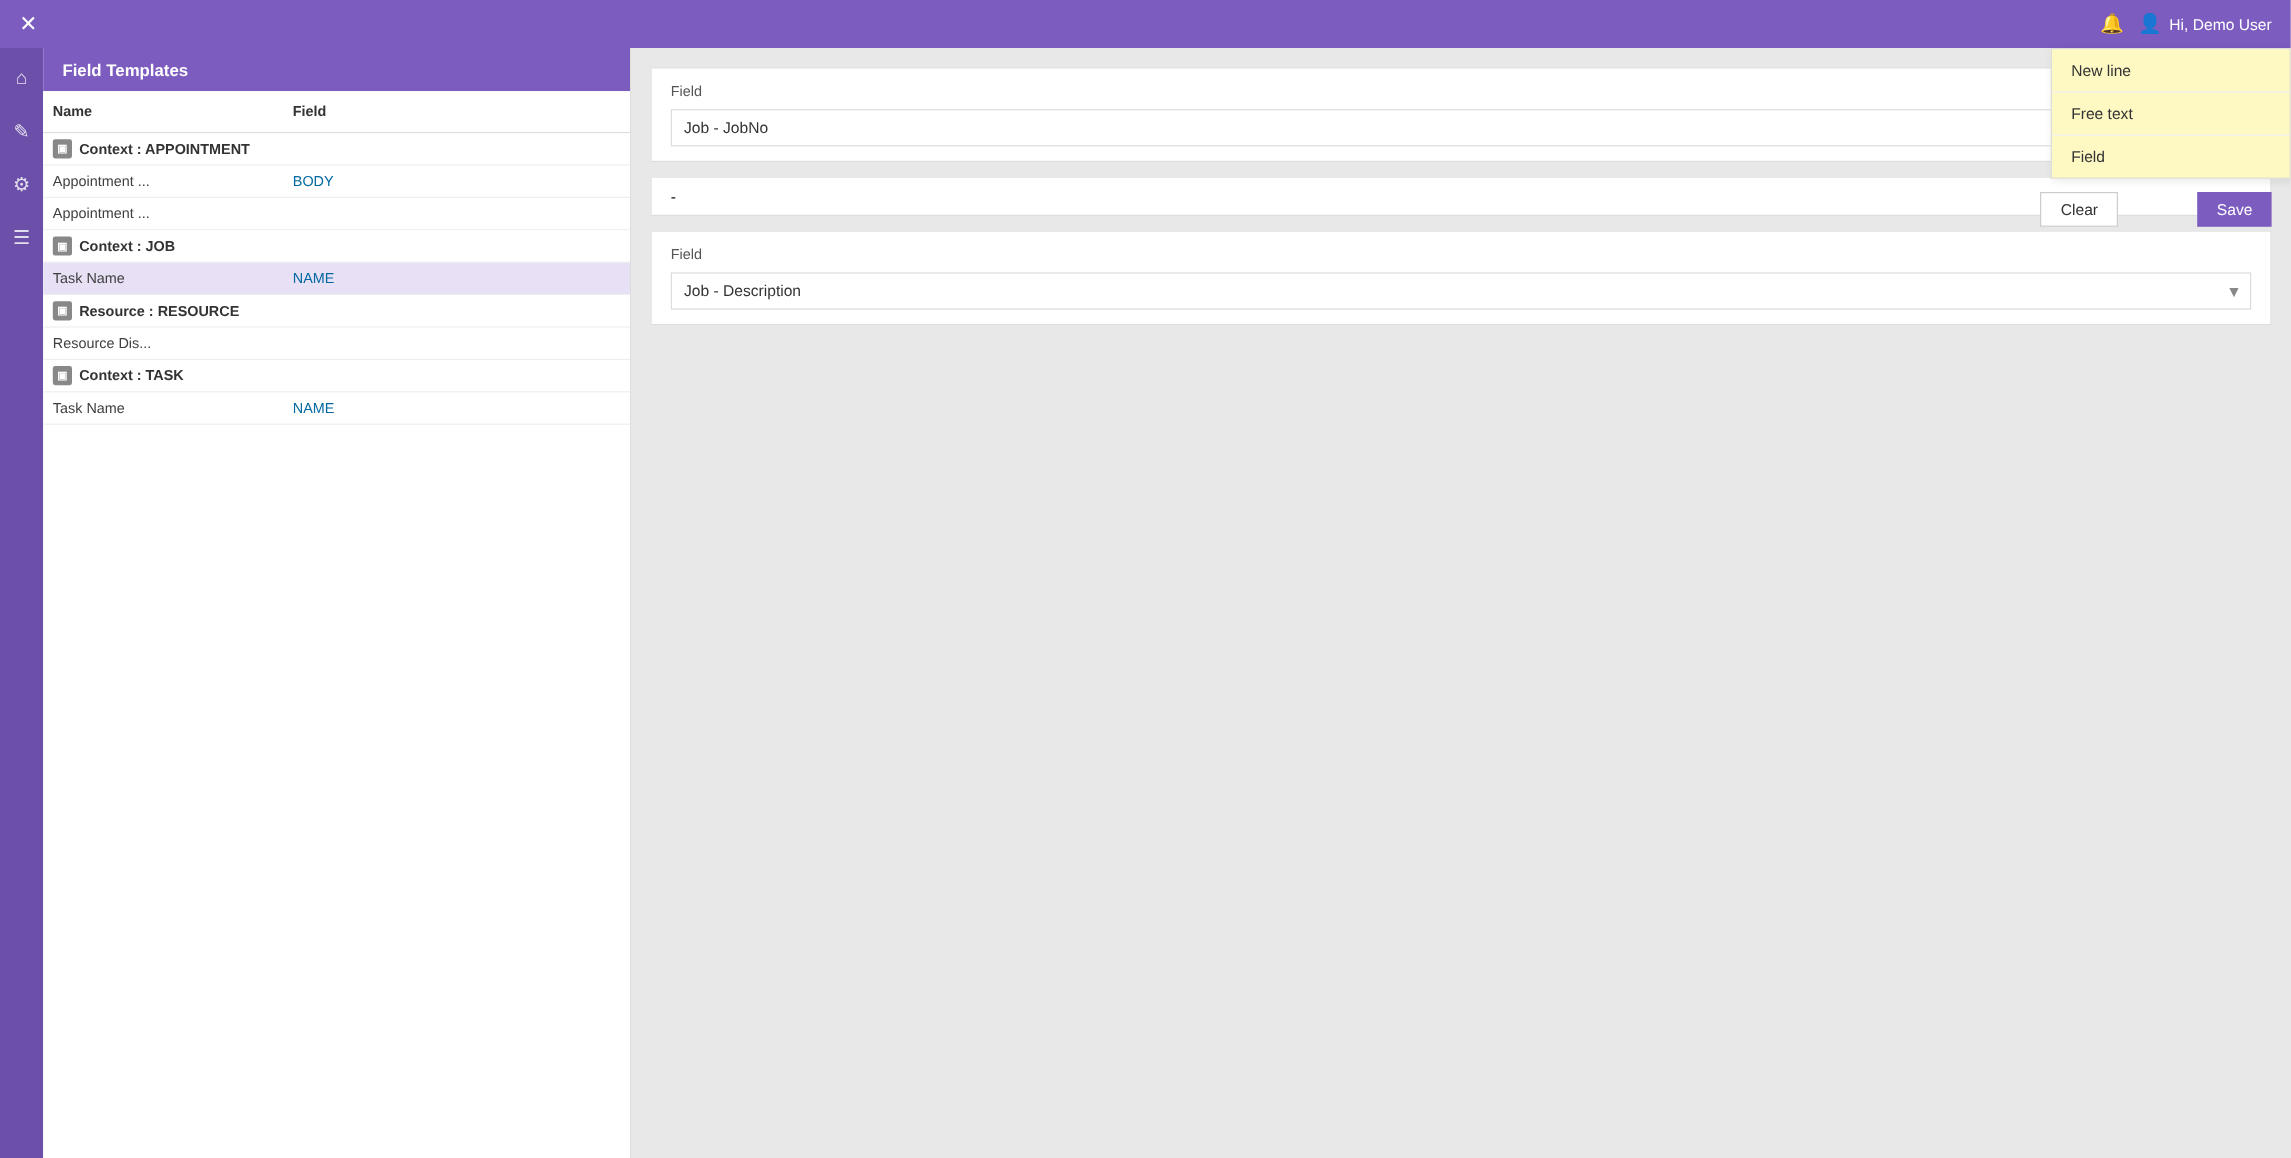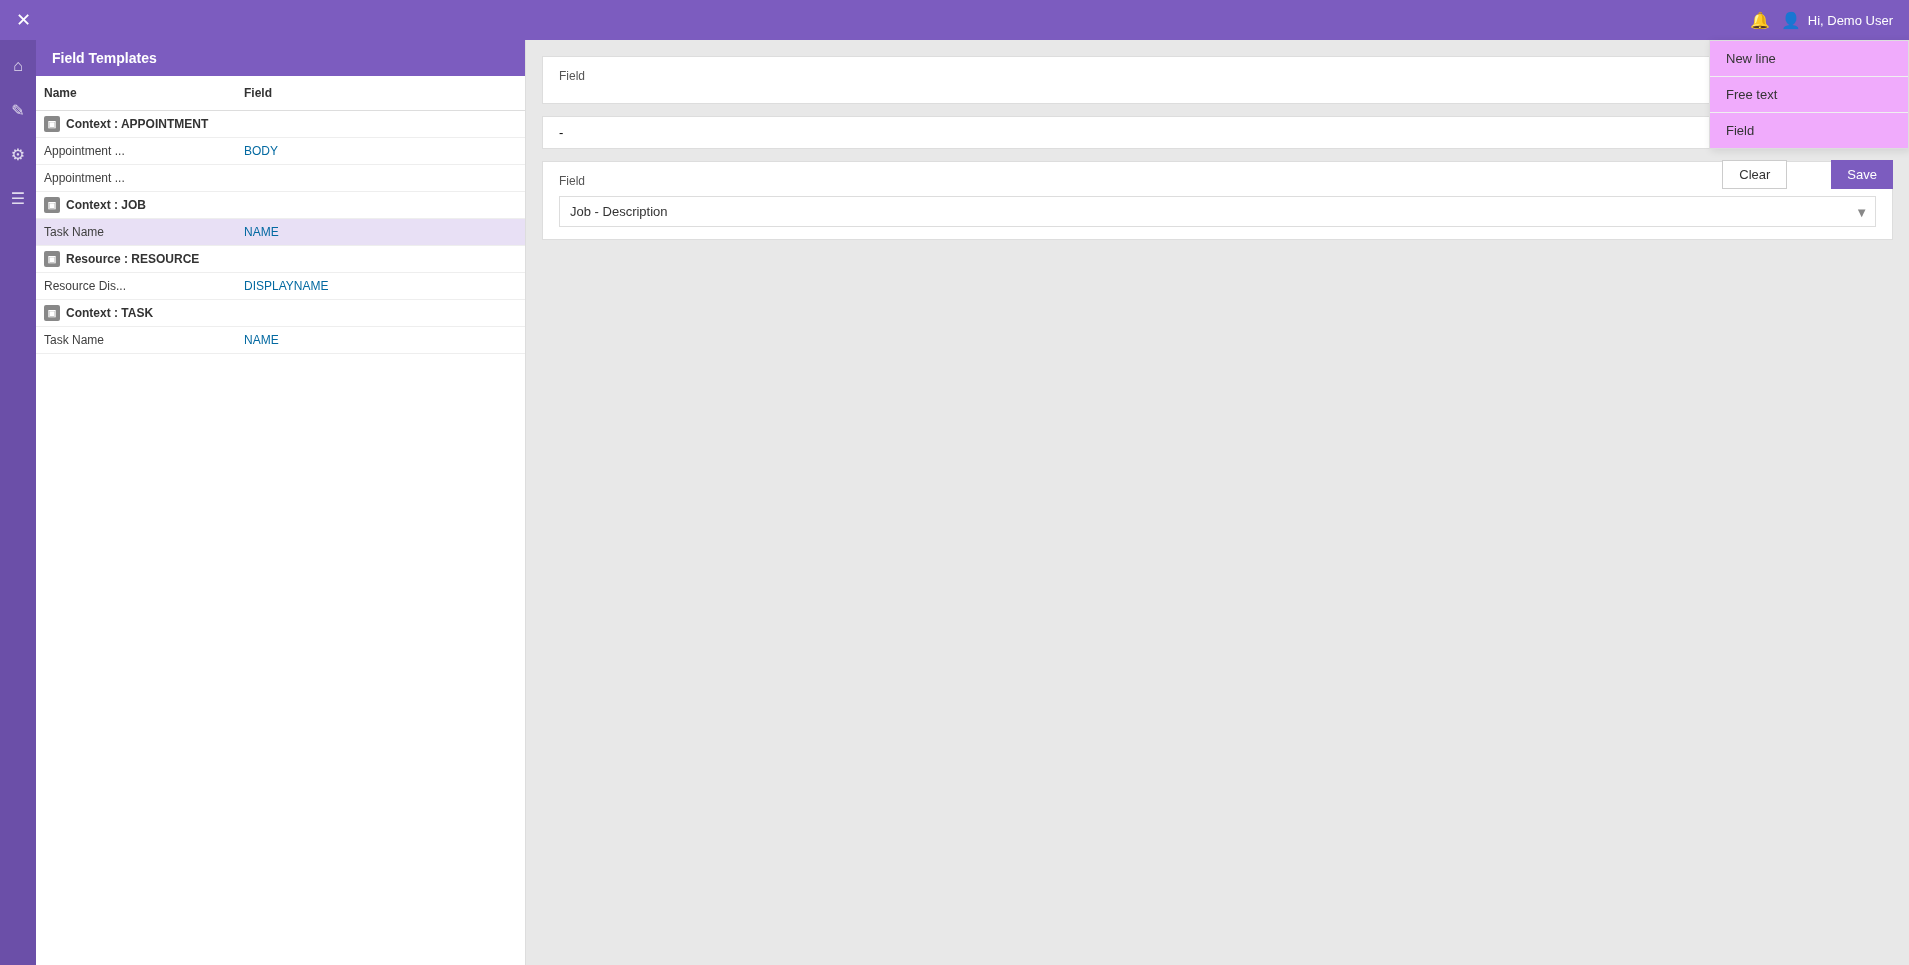--- a/index.html
+++ b/index.html
@@ -170,41 +170,41 @@
       color: #888;
       pointer-events: none;
     }
 
     
     .dropdown-menu {
       position: absolute;
       top: 0;
       right: 0;
       width: 200px;
-      background: #f0abfc;
+      background: #fef9c3;
       border: 1px solid #ddd;
       box-shadow: 2px 2px 8px rgba(0,0,0,0.1);
       z-index: 100;
     }
     .dropdown-item {
       padding: 10px 16px;
       font-size: 13px;
       color: #333;
       cursor: pointer;
       border-bottom: 1px solid #f0f0f0;
     }
     .dropdown-item:last-child { border-bottom: none; }
 
     
     .action-buttons {
       position: absolute;
       top: 120px;
       right: 16px;
       display: flex;
-      gap: 2px;
+      gap: 24px;
       border-radius: 10px;
     }
     .btn-clear {
       padding: 6px 16px;
       border: 1px solid #ccc;
       background: white;
       cursor: pointer;
       font-size: 13px;
       color: #333;
     }
@@ -271,21 +271,20 @@
         <div class="cell cell-name">Task Name</div>
         <div class="cell cell-field">NAME</div>
       </div>
 
       <div class="context-row">
         <span class="context-icon">▣</span>
         <span>Resource : RESOURCE</span>
       </div>
       <div class="data-row">
         <div class="cell cell-name">Resource Dis...</div>
-        <div class="cell cell-field">DISPLAYNAME</div>
       </div>
 
       <div class="context-row">
         <span class="context-icon">▣</span>
         <span>Context : TASK</span>
       </div>
       <div class="data-row">
         <div class="cell cell-name">Task Name</div>
         <div class="cell cell-field">NAME</div>
       </div>
@@ -303,20 +302,28 @@
 
     <div class="action-buttons">
       <button class="btn-clear">Clear</button>
       <button class="btn-save">Save</button>
     </div>
 
     <div class="main-content">
 
       <div class="field-block">
         <div class="field-label">Field</div>
+        <div class="field-select-wrapper">
+          <select class="field-select">
+            <option>Job - JobNo</option>
+            <option>Job - Description</option>
+            <option>Job - Name</option>
+          </select>
+          <span class="select-arrow">▼</span>
+        </div>
       </div>
 
       <div style="background:white; border:1px solid #ddd; padding: 8px 16px;">
         <span>-</span>
       </div>
 
       <div class="field-block">
         <div class="field-label">Field</div>
         <div class="field-select-wrapper">
           <select class="field-select">

